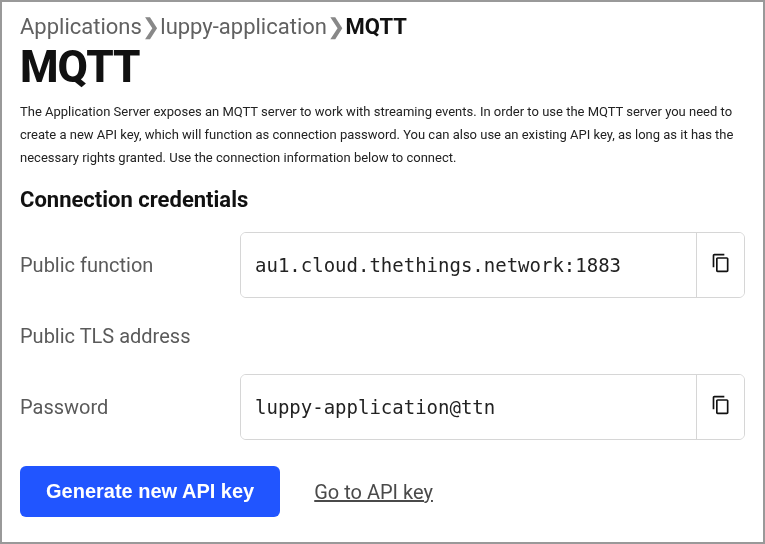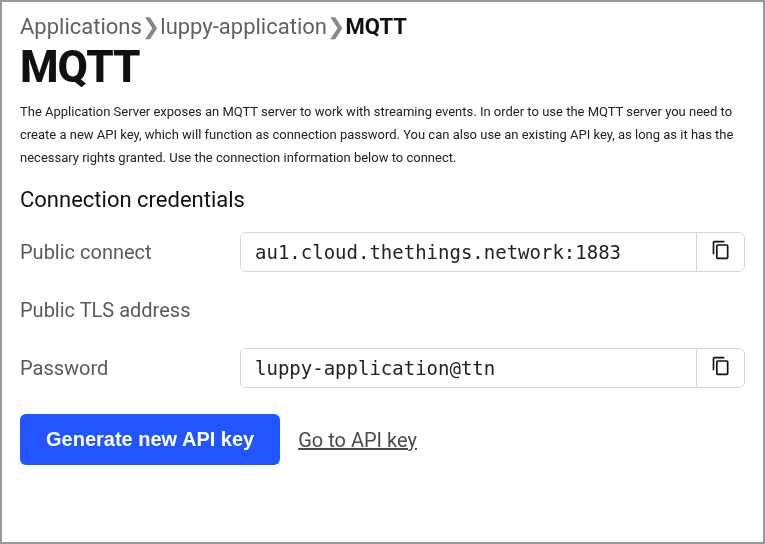--- a/index.html
+++ b/index.html
@@ -29,21 +29,21 @@
       letter-spacing: -1px;
     }
     p.desc {
       font-size: 13px;
       color: #222;
       line-height: 1.75;
       margin-top: 8px;
     }
     h2.section {
       font-size: 22px;
-      font-weight: 400;
+      font-weight: 700;
       color: #111;
       margin-top: 18px;
     }
     .fields { margin-top: 20px; }
     .row {
       display: flex;
       align-items: center;
       margin-bottom: 26px;
     }
     .row:last-child { margin-bottom: 0; }
@@ -58,21 +58,21 @@
       align-items: center;
       gap: 12px;
     }
     .input-group {
       display: flex;
       align-items: stretch;
       border: 1px solid #d6d6d6;
       border-radius: 6px;
       overflow: hidden;
       flex: 1;
-      height: 40px;
+      height: 66px;
     }
     .input-val {
       flex: 1;
       font-family: "Menlo", "Consolas", monospace;
       font-size: 19px;
       padding: 12px 14px;
       color: #222;
       border: none;
       outline: none;
       background: #fff;
@@ -97,21 +97,21 @@
       padding: 14px 26px;
       border: none;
       border-radius: 6px;
       cursor: pointer;
     }
     .link {
       font-size: 20px;
       color: #4a4a4a;
       text-decoration: underline;
       cursor: pointer;
-      margin-left: 6px;
+      margin-left: 22px;
     }
   </style>
 </head>
 <body>
 
 <nav class="breadcrumb">
   <a href="#">Applications</a>
   <span class="chev">❯</span>
   <a href="#">luppy-application</a>
   <span class="chev">❯</span>
@@ -120,21 +120,21 @@
 
 <h1 class="page-title">MQTT</h1>
 
 <p class="desc">The Application Server exposes an MQTT server to work with streaming events. In order to use the MQTT server you need to create a new API key, which will function as connection password. You can also use an existing API key, as long as it has the necessary rights granted. Use the connection information below to connect.</p>
 
 <h2 class="section">Connection credentials</h2>
 
 <div class="fields">
 
   <div class="row">
-    <div class="label">Public connect</div>
+    <div class="label">Public function</div>
     <div class="value-wrap">
       <div class="input-group">
         <input class="input-val" readonly="" value="au1.cloud.thethings.network:1883" style="">
         <div class="copy-btn">
           <span>
             <svg viewBox="0 0 24 24">
                 <path d="M16 1H4c-1.1 0-2 .9-2 2v14h2V3h12V1zm3 4H8c-1.1 0-2 .9-2 2v14c0 1.1.9 2 2 2h11c1.1 0 2-.9 2-2V7c0-1.1-.9-2-2-2zm0 16H8V7h11v14z"></path>
               </svg>
           </span>
         </div>

